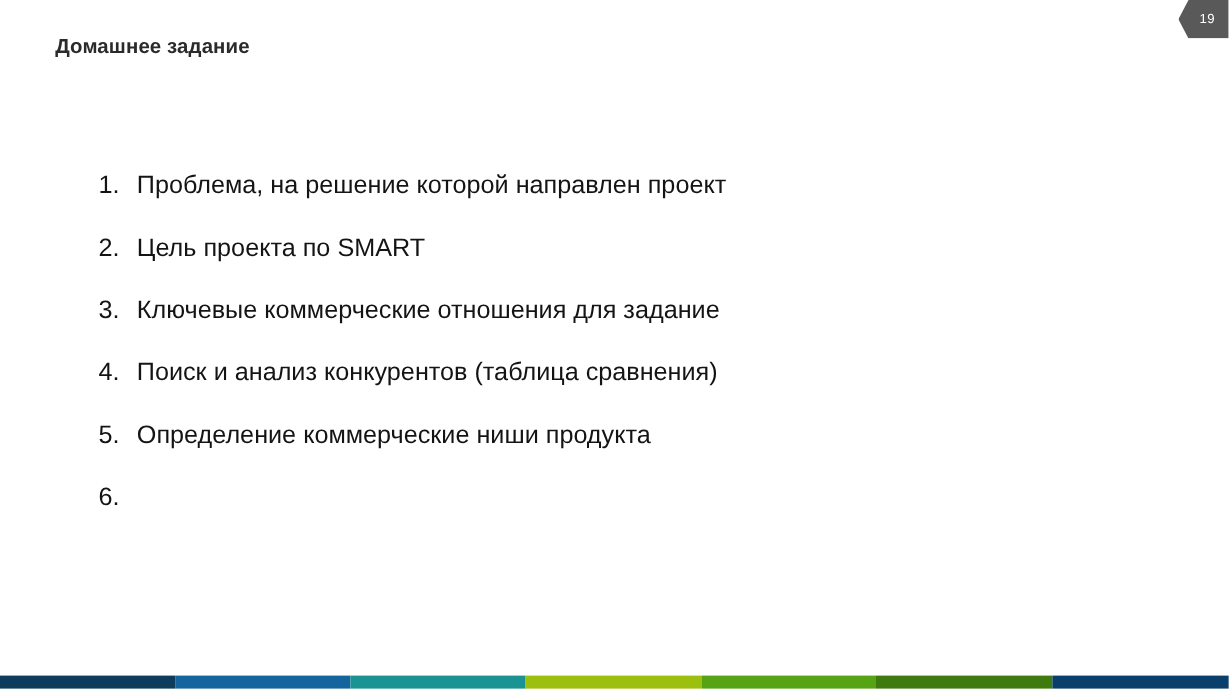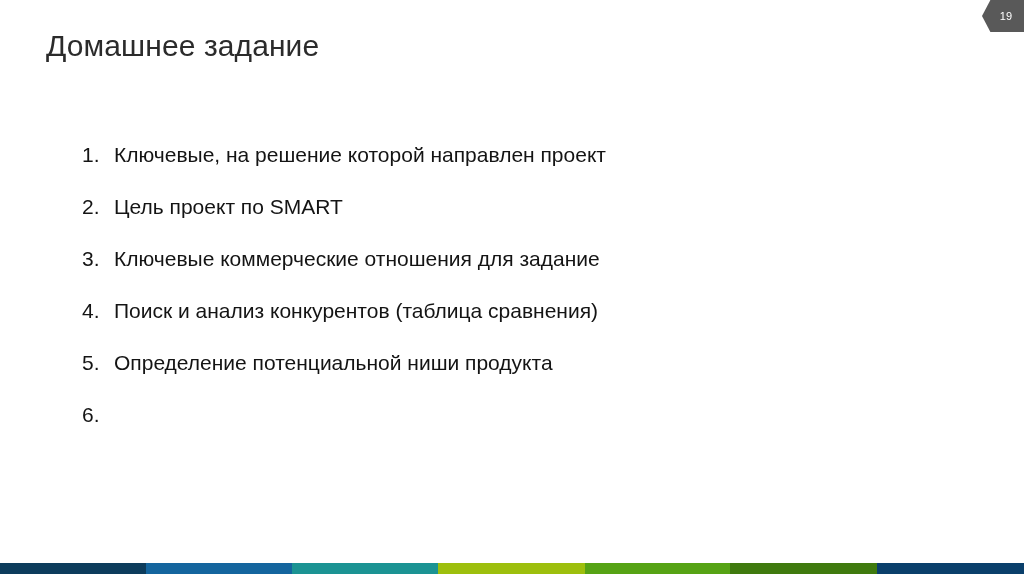--- a/index.html
+++ b/index.html
@@ -42,22 +42,22 @@
     line-height: 1;
     padding-left: 6px;
     letter-spacing: 0.2px;
   }
 
   
   .slide-title {
     position: absolute;
     left: 46px;
     top: 29px;
-    font-size: 30px;
-    font-weight: normal;
+    font-size: 17px;
+    font-weight: bold;
     color: #2b2b2b;
     letter-spacing: 0.1px;
     white-space: nowrap;
   }
 
   
   .content-list {
     position: absolute;
     left: 74px;
     top: 143px;
@@ -101,37 +101,37 @@
 
   <div class="page-badge">
     <span class="page-badge-number">19</span>
   </div>
 
   <div class="slide-title">Домашнее задание</div>
 
   <div class="content-list">
     <div class="list-item">
       <span class="item-number">1.</span>
-      <span class="item-text">Ключевые, на решение которой направлен проект</span>
+      <span class="item-text">Проблема, на решение которой направлен проект</span>
     </div>
     <div class="list-item">
       <span class="item-number">2.</span>
-      <span class="item-text">Цель проект по SMART</span>
+      <span class="item-text">Цель проекта по SMART</span>
     </div>
     <div class="list-item">
       <span class="item-number">3.</span>
       <span class="item-text">Ключевые коммерческие отношения для задание</span>
     </div>
     <div class="list-item">
       <span class="item-number">4.</span>
       <span class="item-text">Поиск и анализ конкурентов (таблица сравнения)</span>
     </div>
     <div class="list-item">
       <span class="item-number">5.</span>
-      <span class="item-text">Определение потенциальной ниши продукта</span>
+      <span class="item-text">Определение коммерческие ниши продукта</span>
     </div>
     <div class="list-item">
       <span class="item-number">6.</span>
     </div>
   </div>
 
   <div class="bottom-bar">
       <div class="bar-seg" style="background: rgb(13, 60, 92); width: 146px;"></div>
       <div class="bar-seg" style="background: rgb(20, 101, 158); width: 146px;"></div>
       <div class="bar-seg" style="background: rgb(27, 147, 147); width: 146px;"></div>

